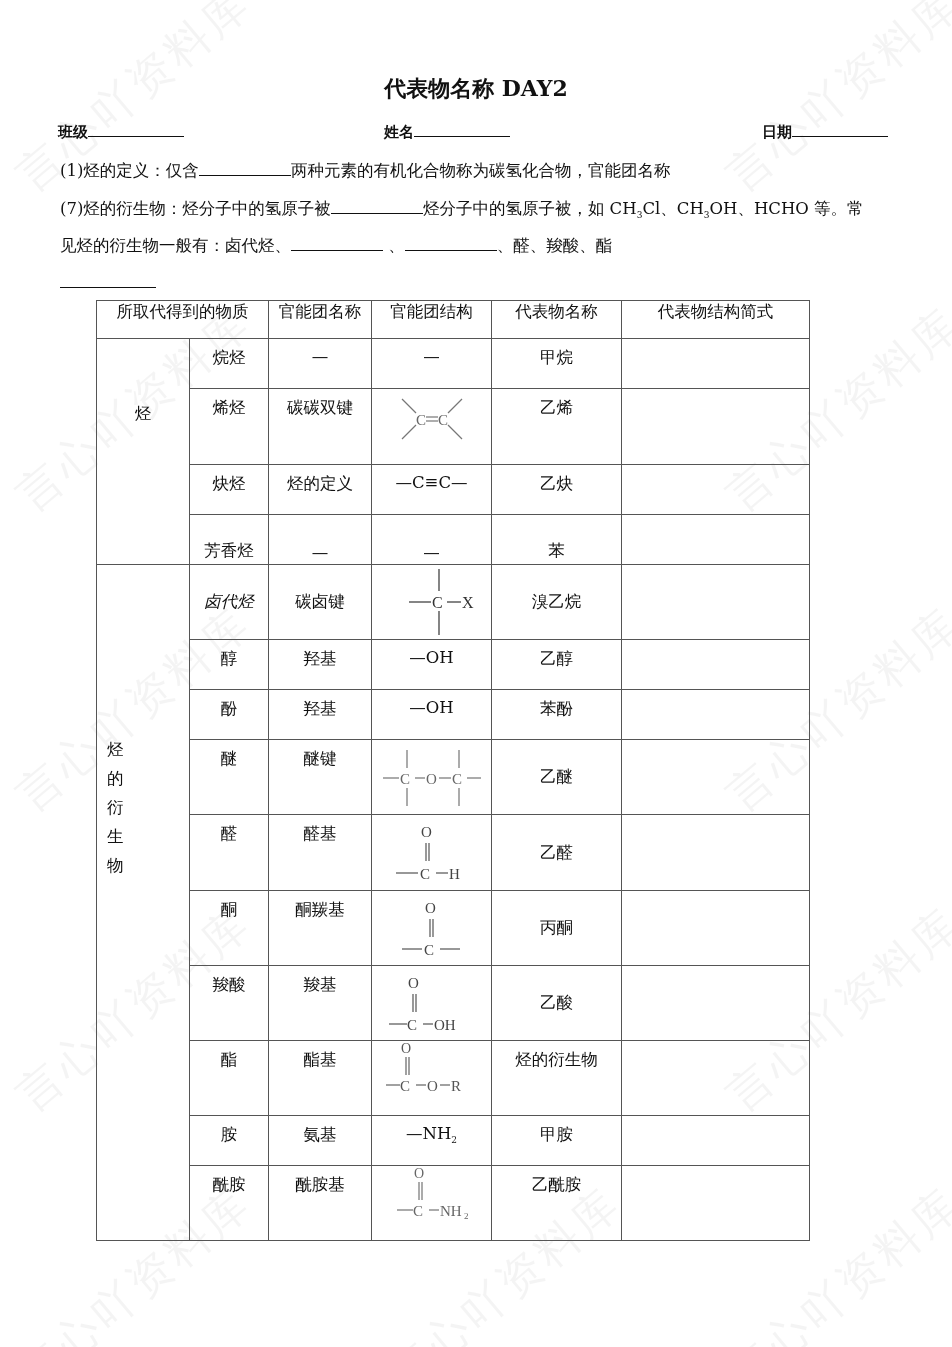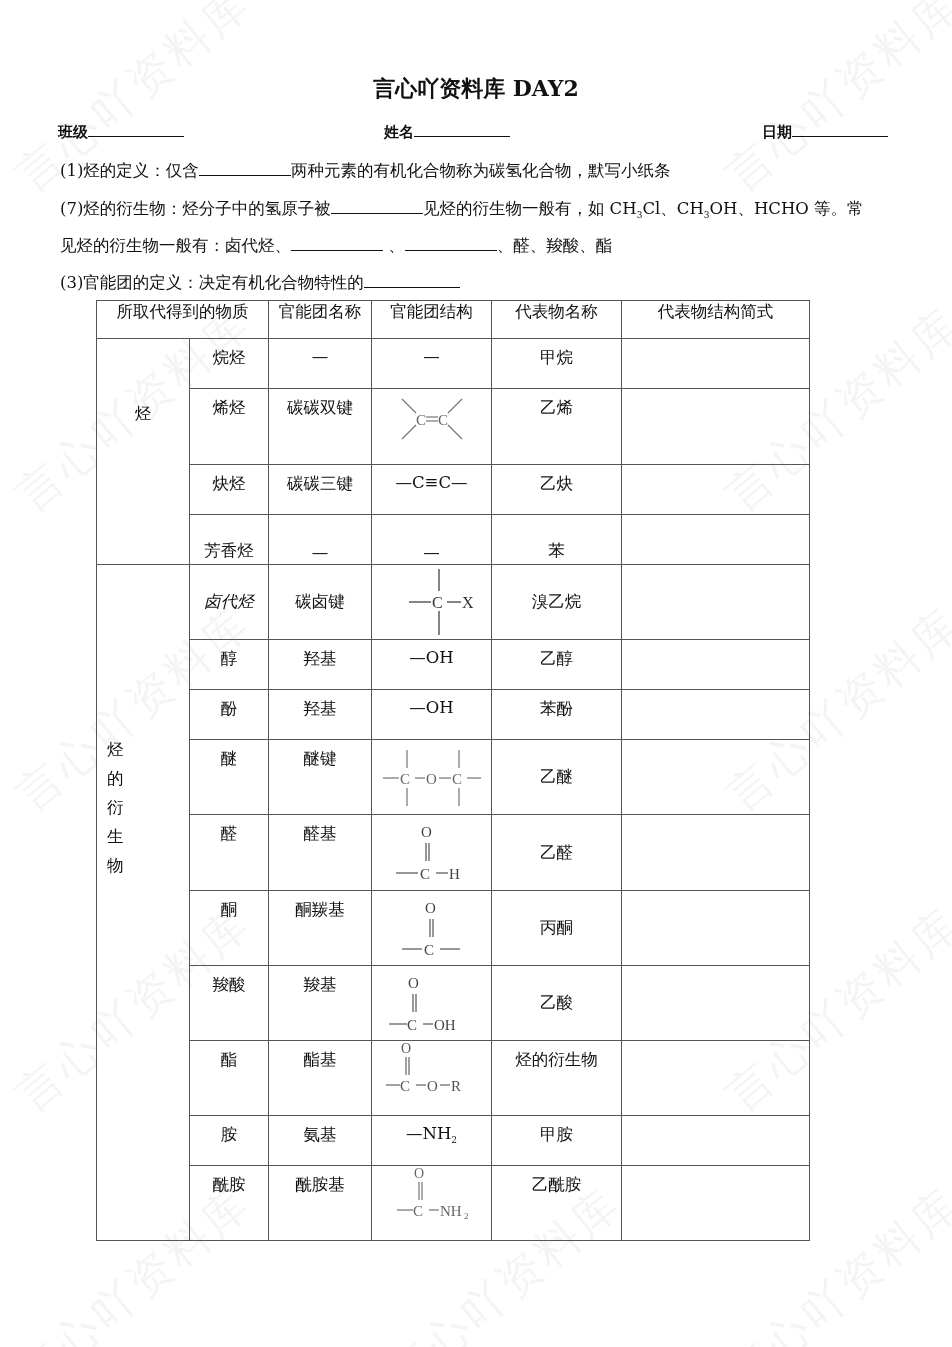--- a/index.html
+++ b/index.html
@@ -42,45 +42,45 @@
 <div class="watermark" style="left:-10px;top:380px;">言心吖资料库</div>
 <div class="watermark" style="left:700px;top:380px;">言心吖资料库</div>
 <div class="watermark" style="left:-10px;top:680px;">言心吖资料库</div>
 <div class="watermark" style="left:700px;top:680px;">言心吖资料库</div>
 <div class="watermark" style="left:-10px;top:980px;">言心吖资料库</div>
 <div class="watermark" style="left:700px;top:980px;">言心吖资料库</div>
 <div class="watermark" style="left:-10px;top:1260px;">言心吖资料库</div>
 <div class="watermark" style="left:360px;top:1260px;">言心吖资料库</div>
 <div class="watermark" style="left:700px;top:1260px;">言心吖资料库</div>
 
-<div class="title">言心吖资料库  DAY2</div>
+<div class="title">代表物名称  DAY2</div>
 
 <div class="meta-row" style="left:58px;">
   <span>班级</span><span class="blank" style="width:96px;"></span>
 </div>
 <div class="meta-row" style="left:384px;">
   <span>姓名</span><span class="blank" style="width:96px;"></span>
 </div>
 <div class="meta-row" style="left:762px;">
   <span>日期</span><span class="blank" style="width:96px;"></span>
 </div>
 
 <div class="para" style="top:159px;">
-  <span>(1)烃的定义：仅含</span><span class="blank" style="width:92px;"></span><span>两种元素的有机化合物称为碳氢化合物，默写小纸条</span>
+  <span>(1)烃的定义：仅含</span><span class="blank" style="width:92px;"></span><span>两种元素的有机化合物称为碳氢化合物，官能团名称</span>
 </div>
 
 <div class="para" style="top:197px;">
-  <span>(7)烃的衍生物：烃分子中的氢原子被</span><span class="blank" style="width:92px;"></span><span>见烃的衍生物一般有，如 CH</span><sub>3</sub><span>Cl、CH</span><sub>3</sub><span>OH、HCHO 等。常</span>
+  <span>(7)烃的衍生物：烃分子中的氢原子被</span><span class="blank" style="width:92px;"></span><span>烃分子中的氢原子被，如 CH</span><sub>3</sub><span>Cl、CH</span><sub>3</sub><span>OH、HCHO 等。常</span>
 </div>
 <div class="para" style="top:234px;">
   <span>见烃的衍生物一般有：卤代烃、</span><span class="blank" style="width:92px;"></span><span> 、</span><span class="blank" style="width:92px;"></span><span>、醛、羧酸、酯</span>
 </div>
 
 <div class="para" style="top:271px;">
-  <span>(3)官能团的定义：决定有机化合物特性的</span><span class="blank" style="width:96px;"></span>
+  <span class="blank" style="width:96px;"></span>
 </div>
 
 <table class="main">
   <colgroup>
     <col style="width:93px">
       <col style="width:79px">
       <col style="width:103px">
       <col style="width:120px">
       <col style="width:130px">
       <col style="width:188px">
@@ -136,21 +136,21 @@
     <td>
           <span class="cell-txt">乙烯</span>
         </td>
     <td></td>
   </tr>
   <tr style="height:50px">
     <td>
           <span class="cell-txt">炔烃</span>
         </td>
     <td>
-          <span class="cell-txt">碳碳三键</span>
+          <span class="cell-txt">烃的定义</span>
         </td>
     <td>
           <span class="cell-txt">—C≡C—</span>
         </td>
     <td>
           <span class="cell-txt">乙炔</span>
         </td>
     <td></td>
   </tr>
   <tr style="height:50px">

